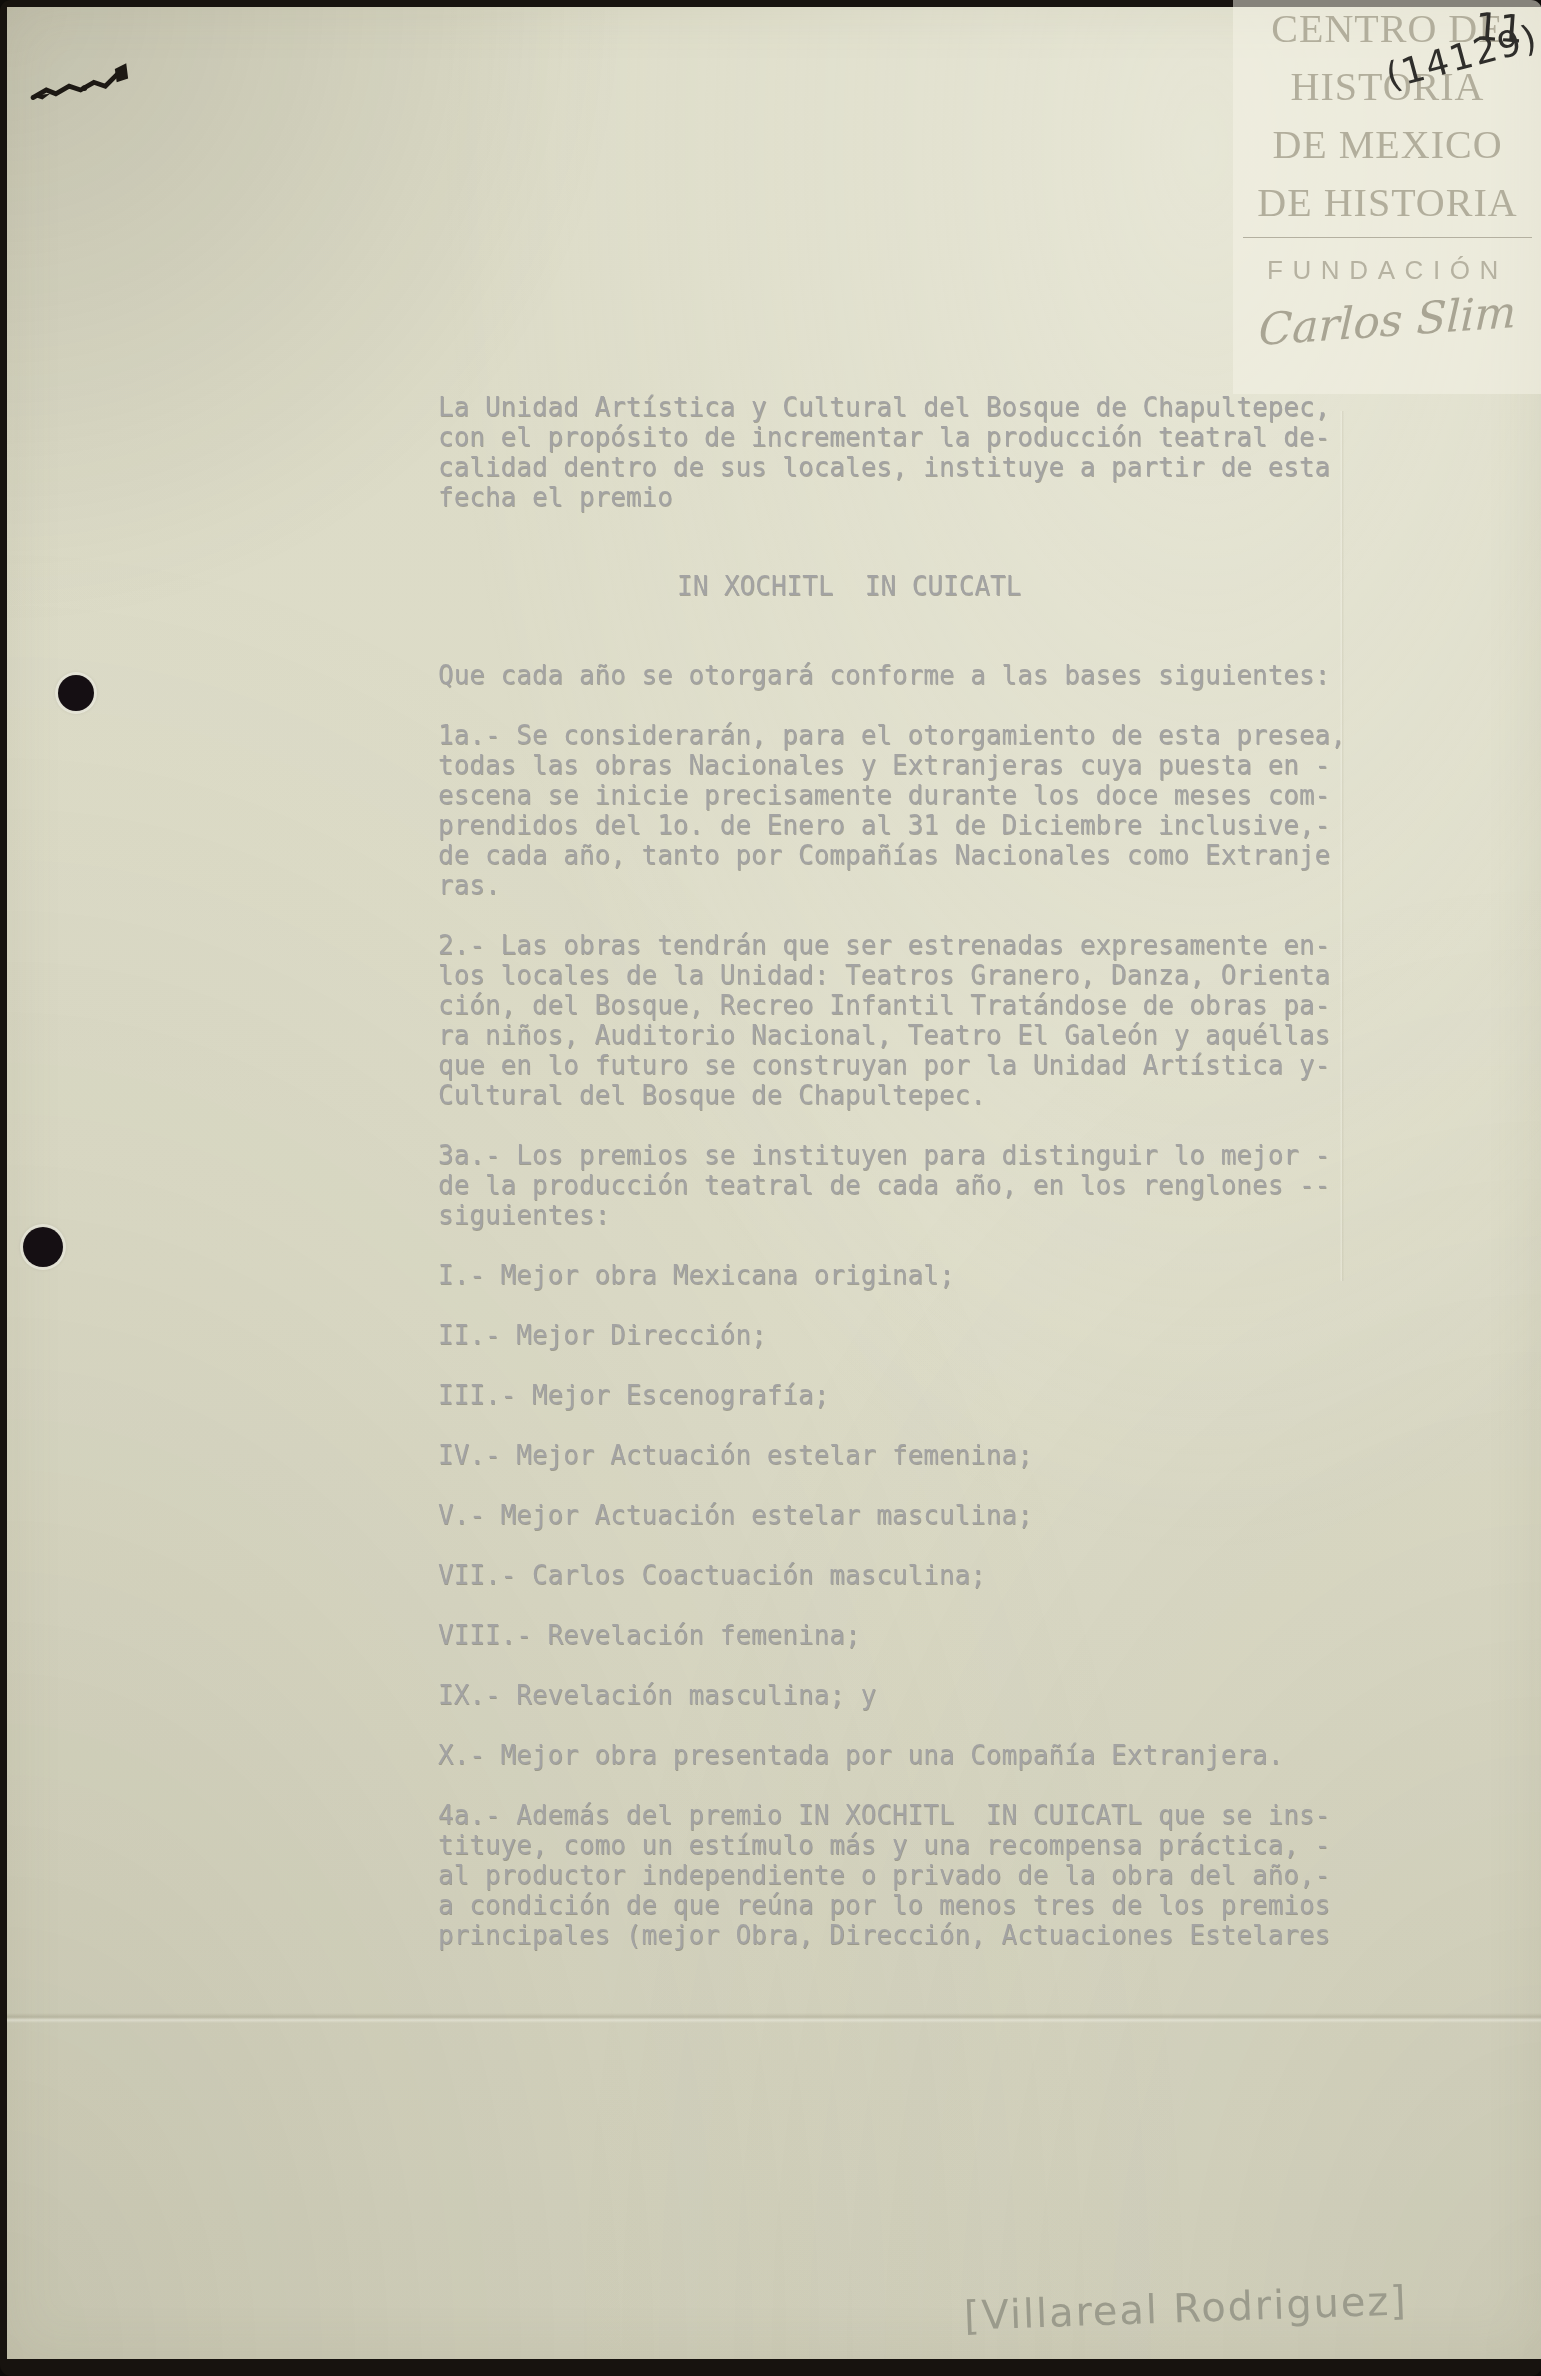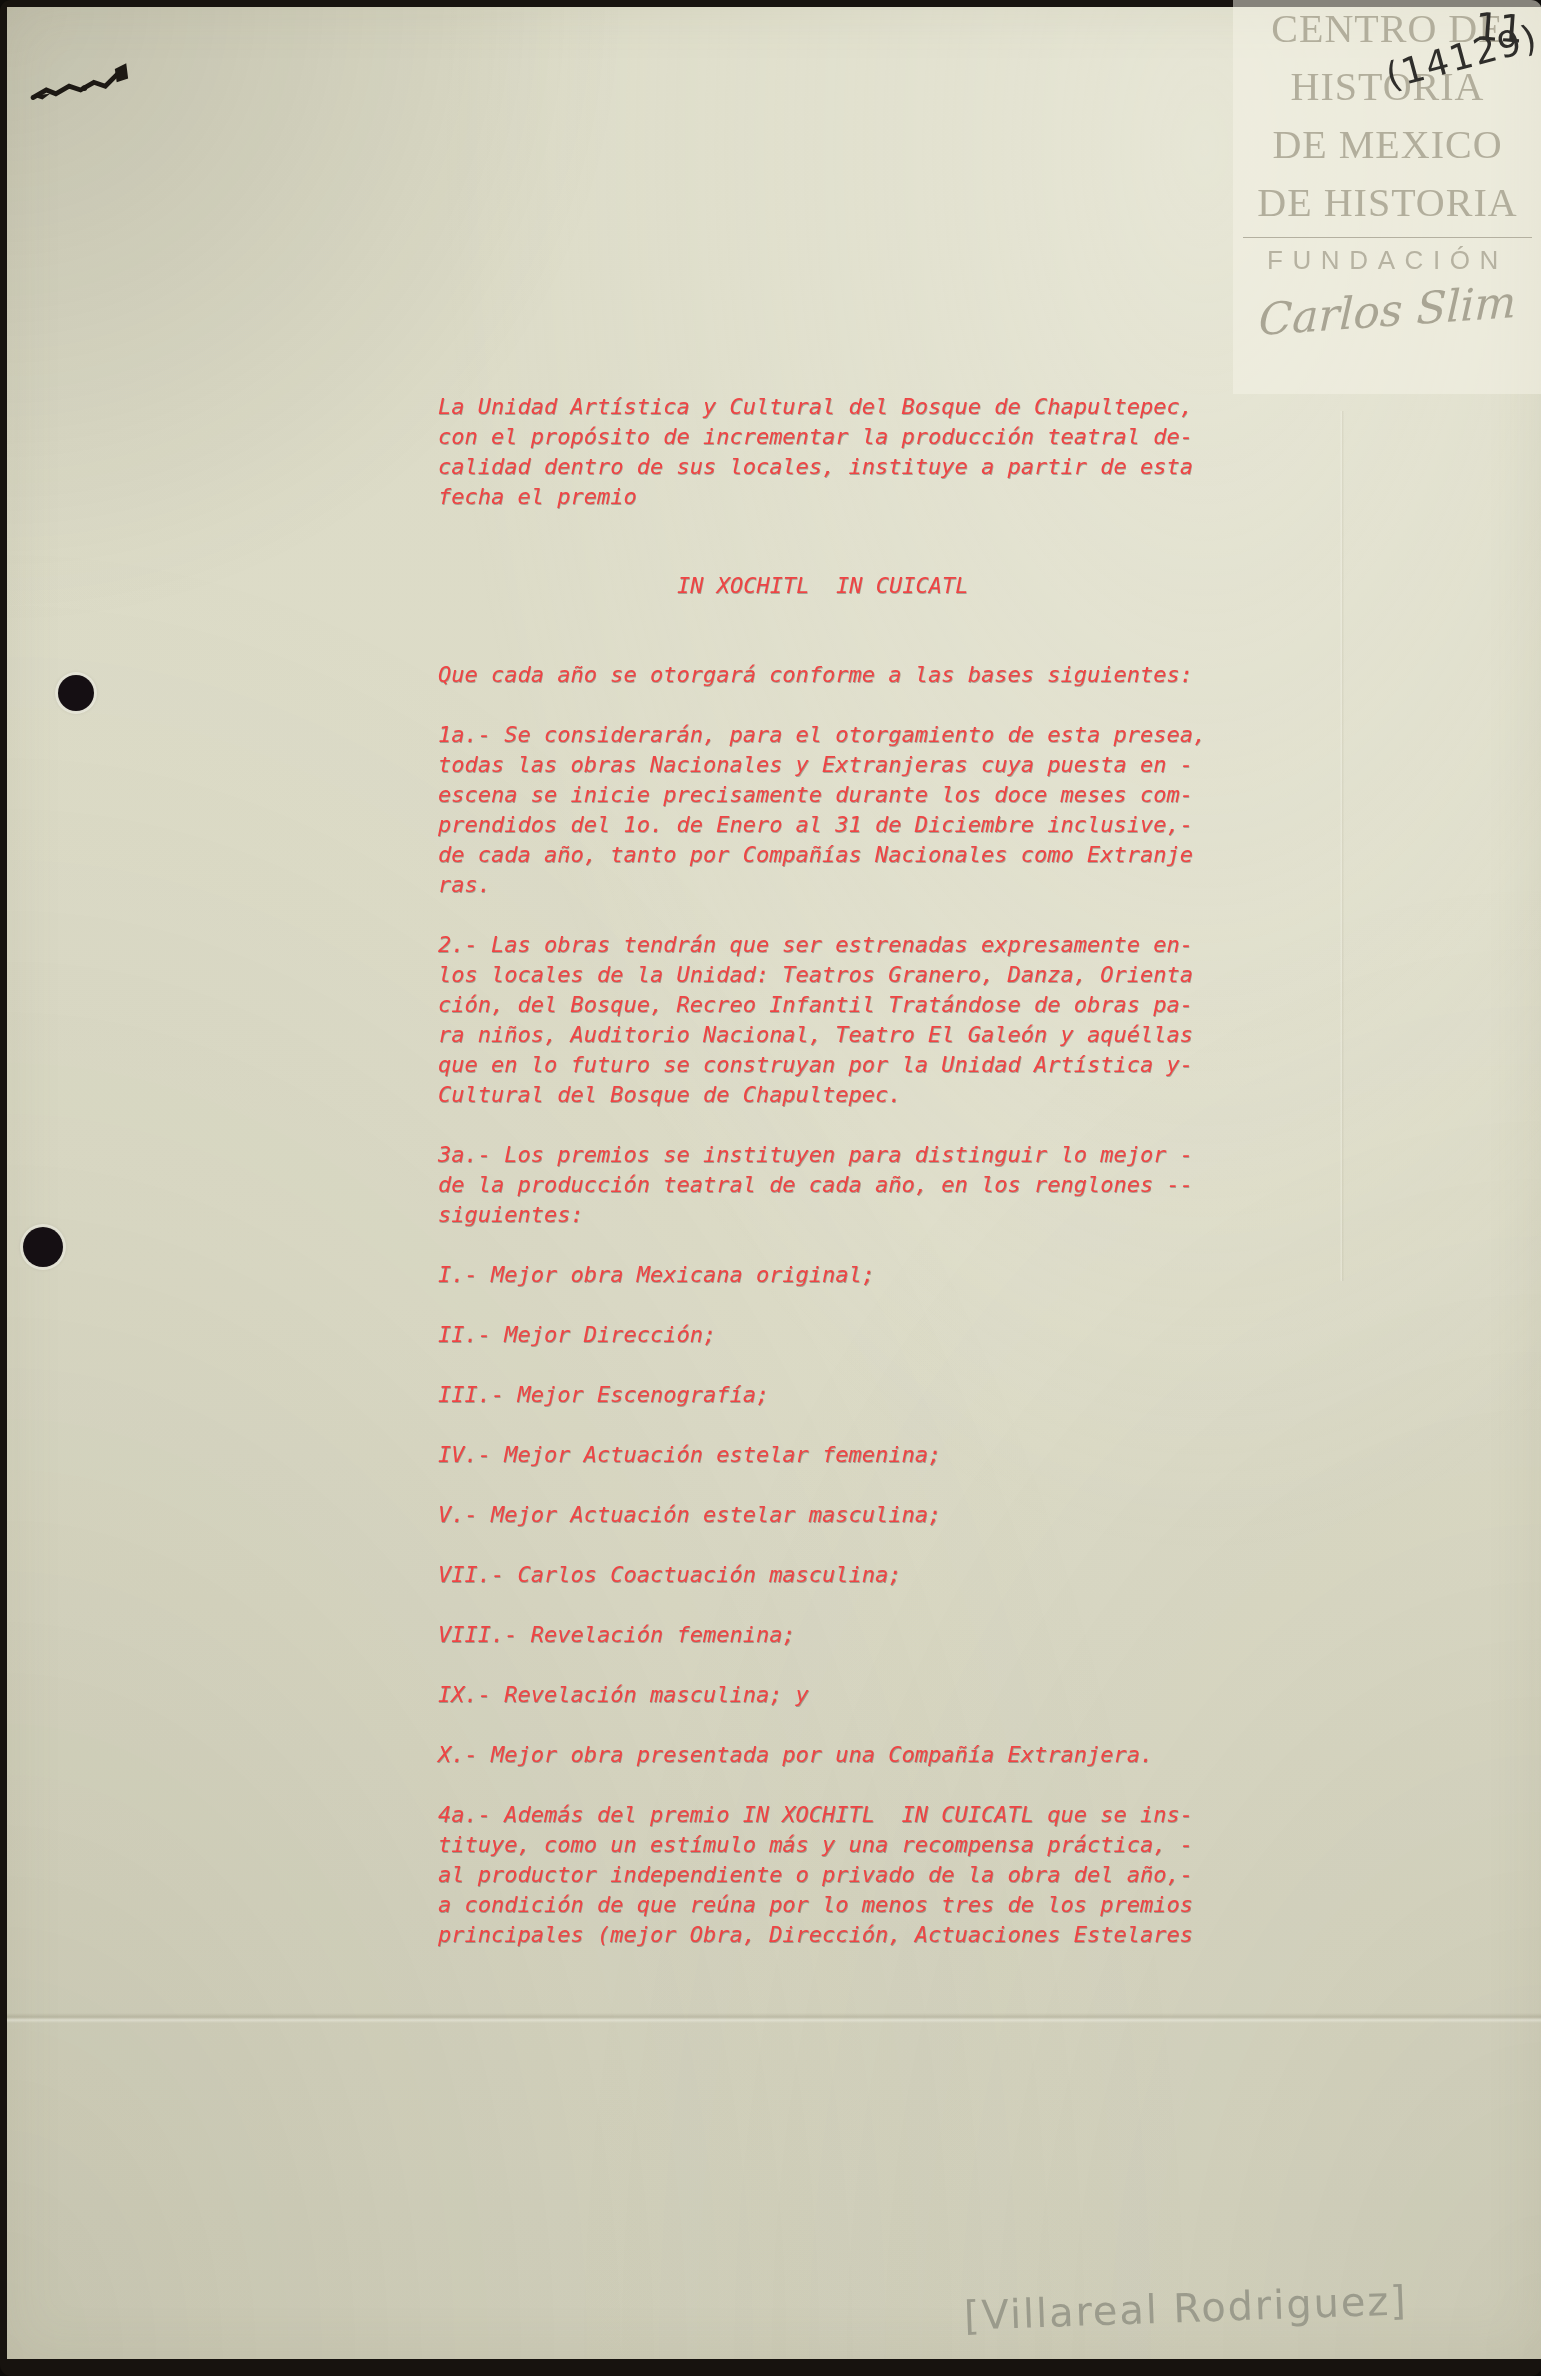--- a/index.html
+++ b/index.html
@@ -22,43 +22,43 @@
   .crease-v{position:absolute;left:1340px;top:411px;width:3.8px;height:870px;
     background:linear-gradient(90deg,transparent,rgba(255,255,248,0.30),rgba(120,112,85,0.12),transparent);}
 
   
   #stamp{position:absolute;left:1233px;top:0px;width:309px;height:394px;
     background:rgba(246,244,231,0.50);text-align:center;color:#b2ae9c;}
   .stamp-line{font-family:"Liberation Serif",serif;font-size:40px;line-height:58px;
     letter-spacing:1px;white-space:nowrap;}
   .stamp-rule{border:0;border-top:1.9px solid #b4b0a0;margin:4.8px 9.6px 0 9.6px;}
   .stamp-foundation{font-family:"Liberation Sans",sans-serif;font-size:26px;
-    letter-spacing:9.6px;margin-top:7px;color:#b6b2a1;white-space:nowrap;}
+    letter-spacing:9.6px;margin-top:17px;color:#b6b2a1;white-space:nowrap;}
   .stamp-signature{font-family:"DejaVu Serif",serif;font-style:italic;font-size:44px;
     margin-top:9.6px;color:#a9a594;transform:rotate(-4deg) skewX(-6deg);white-space:nowrap;}
 
   
   .hand{position:absolute;font-family:"DejaVu Sans",sans-serif;}
   #hand-11{left:1475px;top:5.7px;font-size:38px;color:#2d2c29;transform:rotate(4deg);}
   #hand-catalog{left:1384px;top:36px;font-size:36px;color:#2f2e2b;
     transform:rotate(-15deg);letter-spacing:1.9px;}
   #hand-bottom{left:964px;top:2285px;font-size:40px;color:#9b9b8c;
     transform:rotate(-2deg);letter-spacing:1.9px;}
 
   
   .punch-hole{position:absolute;border-radius:50%;background:#150f13;
     box-shadow:0 0 0 2.9px rgba(250,250,240,0.55), 0 0 5.7px rgba(40,35,25,0.35);}
   #hole-1{left:58px;top:675px;width:36px;height:36px;}
   #hole-2{left:23px;top:1227px;width:40px;height:40px;}
   #scribble{position:absolute;left:27px;top:50px;}
 
   
   #doc{position:absolute;left:438px;top:392px;width:925px;
-    font-family:"DejaVu Sans Mono",monospace;font-size:22px;line-height:30px;
-    color:#ef4444;text-shadow:0.6px 0.6px 0.6px rgba(55,52,44,0.35);font-style:italic;}
+    font-family:"DejaVu Sans Mono",monospace;font-size:26px;line-height:30px;
+    color:#a3a3a3;text-shadow:0.6px 0.6px 0.6px rgba(55,52,44,0.35);}
   #doc p{margin:30px 0 0 0;white-space:pre-wrap;}
   #doc p:first-child{margin-top:0;}
   #doc p.gap2{margin-top:59px;}
   #doc .title{margin-left:239px;}
 </style>
 </head>
 <body>
 
 <div id="scene">
 

